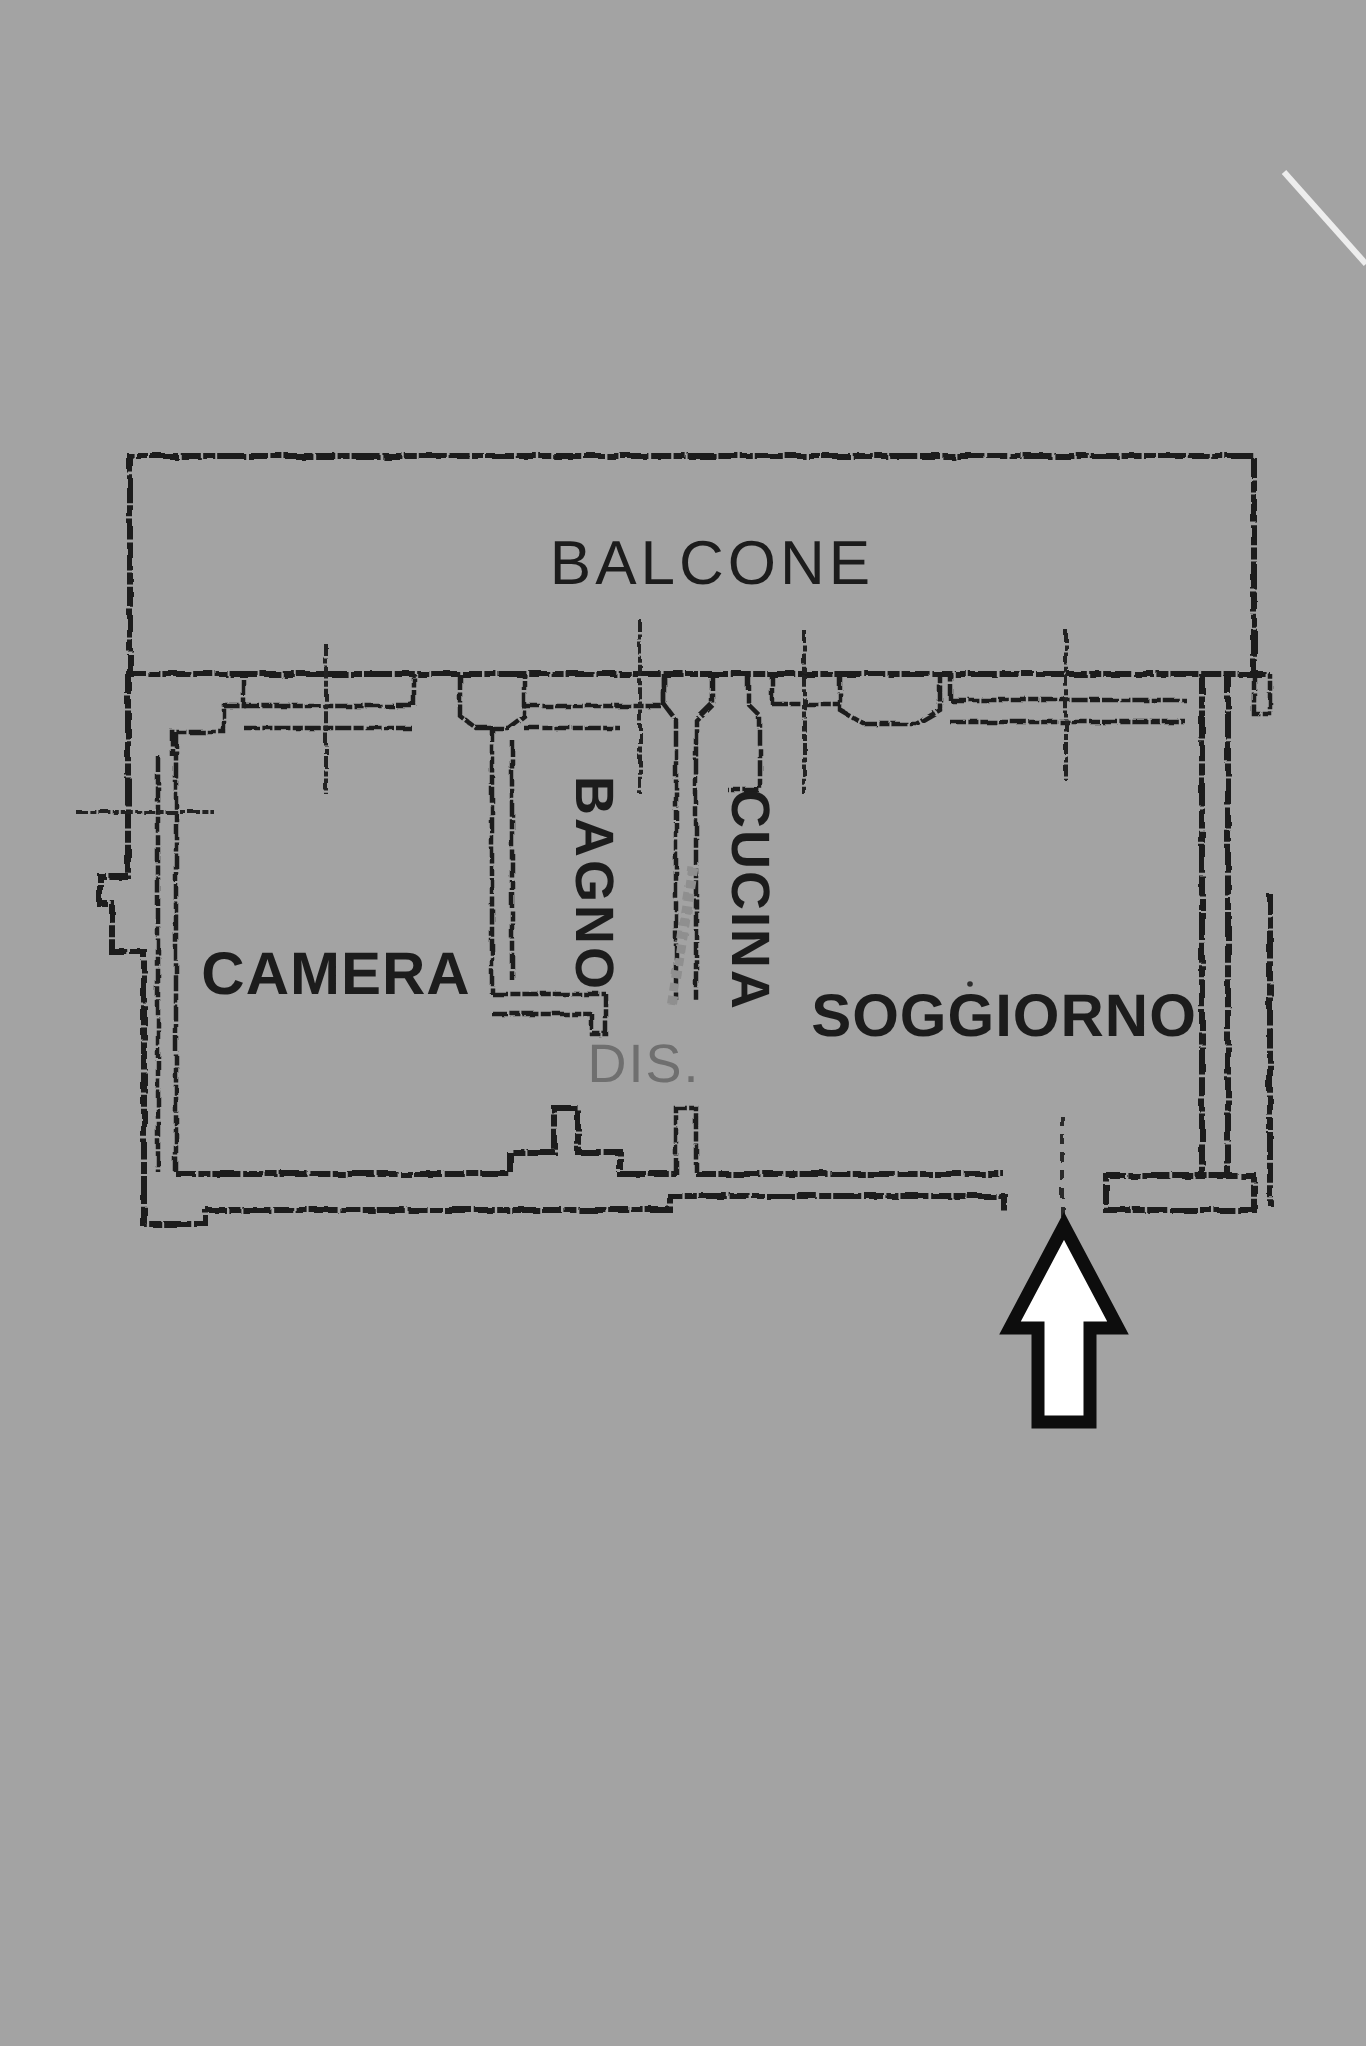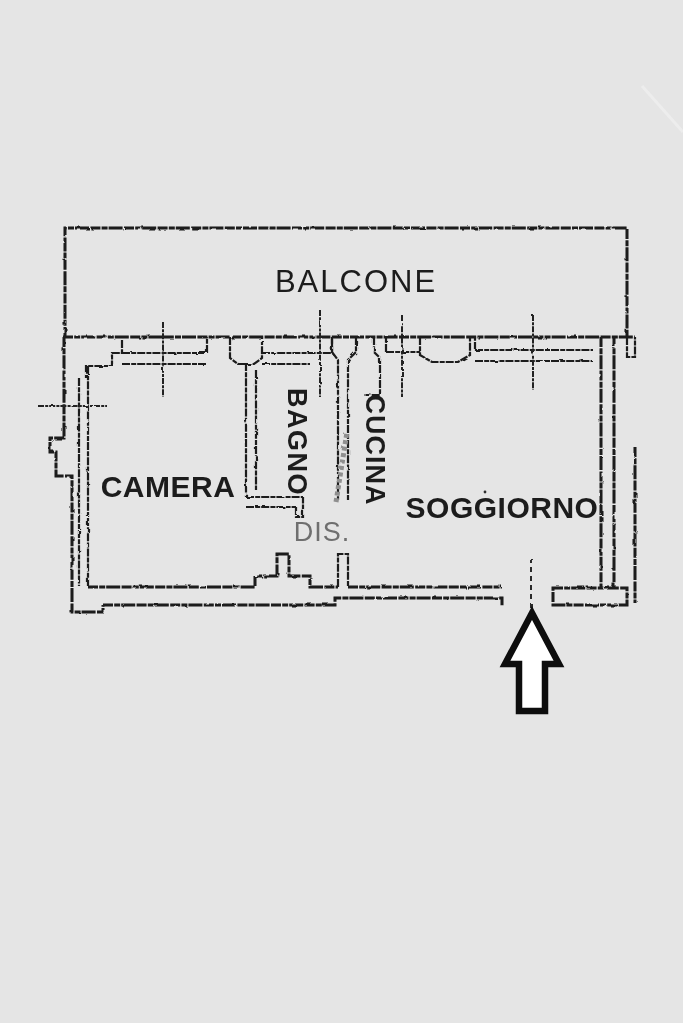--- a/index.html
+++ b/index.html
@@ -4,21 +4,21 @@
 <style>
   html, body {
     margin: 0;
     padding: 0;
     background: #ffffff;
   }
   .canvas {
     position: relative;
     width: 683px;
     height: 1023px;
-    background: #e5e5e5;
+    background: #a3a3a3;
     font-family: "Liberation Sans", sans-serif;
     overflow: hidden;
   }
   svg.plan {
     position: absolute;
     inset: 0;
     width: 683px;
     height: 1023px;
   }
   

